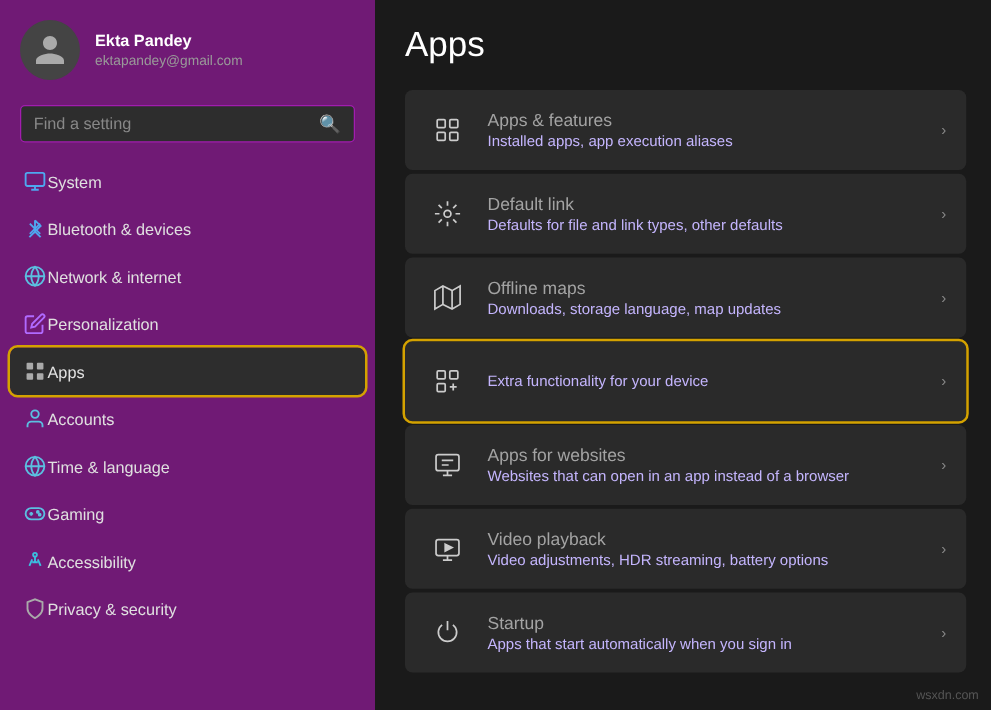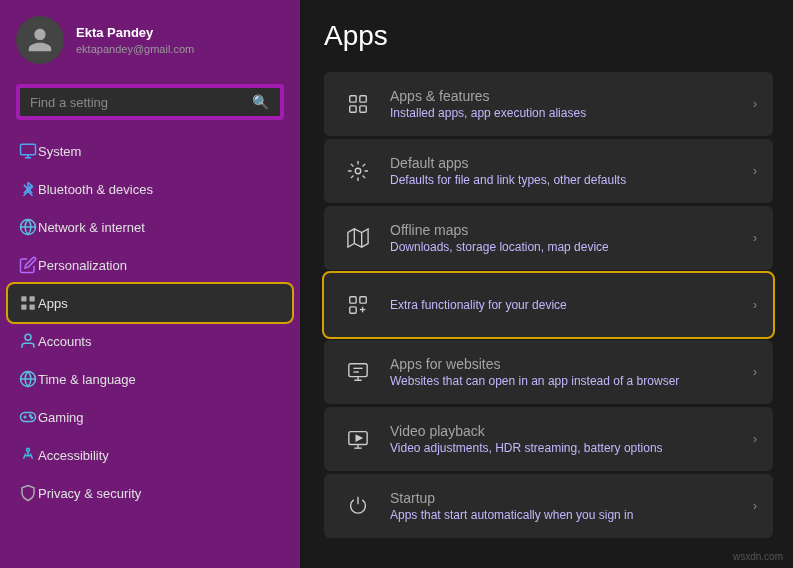--- a/index.html
+++ b/index.html
@@ -69,23 +69,23 @@
       text-overflow: ellipsis;
       white-space: nowrap;
     }
 
     
     .search-container {
       padding: 8px 16px 12px 16px;
     }
     .search-box {
       display: flex;
-      align-items: flex-end;
+      align-items: flex-start;
       background: #2d2d2d;
-      border: 4px solid #a21caf;
+      border: 1px solid #a21caf;
       border-radius: 4px;
       padding: 6px 10px;
       gap: 8px;
     }
     .search-box input {
       background: transparent;
       border: none;
       outline: none;
       color: #ccc;
       font-size: 13px;
@@ -380,37 +380,37 @@
       </div>
 
       <div class="settings-item">
         <div class="settings-item-icon">
           <svg width="22" height="22" viewBox="0 0 24 24" fill="none" stroke="#ccc" stroke-width="1.5">
               <circle cx="12" cy="12" r="3"></circle>
               <path d="M12 1v4M12 19v4M4.22 4.22l2.83 2.83M16.95 16.95l2.83 2.83M1 12h4M19 12h4M4.22 19.78l2.83-2.83M16.95 7.05l2.83-2.83"></path>
             </svg>
         </div>
         <div class="settings-item-text">
-          <span class="settings-item-title">Default apps</span>
+          <span class="settings-item-title">Default link</span>
           <span class="settings-item-desc">Defaults for file and link types, other defaults</span>
         </div>
         <span class="chevron">›</span>
       </div>
 
       <div class="settings-item">
         <div class="settings-item-icon">
           <svg width="22" height="22" viewBox="0 0 24 24" fill="none" stroke="#ccc" stroke-width="1.5">
               <polygon points="1,6 1,22 8,18 16,22 23,18 23,2 16,6 8,2"></polygon>
               <line x1="8" y1="2" x2="8" y2="18"></line>
               <line x1="16" y1="6" x2="16" y2="22"></line>
             </svg>
         </div>
         <div class="settings-item-text">
           <span class="settings-item-title">Offline maps</span>
-          <span class="settings-item-desc">Downloads, storage location, map device</span>
+          <span class="settings-item-desc">Downloads, storage language, map updates</span>
         </div>
         <span class="chevron">›</span>
       </div>
 
       <div class="settings-item highlighted">
         <div class="settings-item-icon">
           <svg width="22" height="22" viewBox="0 0 24 24" fill="none" stroke="#ccc" stroke-width="1.5">
               <rect x="3" y="3" width="7" height="7" rx="1"></rect>
               <rect x="14" y="3" width="7" height="7" rx="1"></rect>
               <rect x="3" y="14" width="7" height="7" rx="1"></rect>

